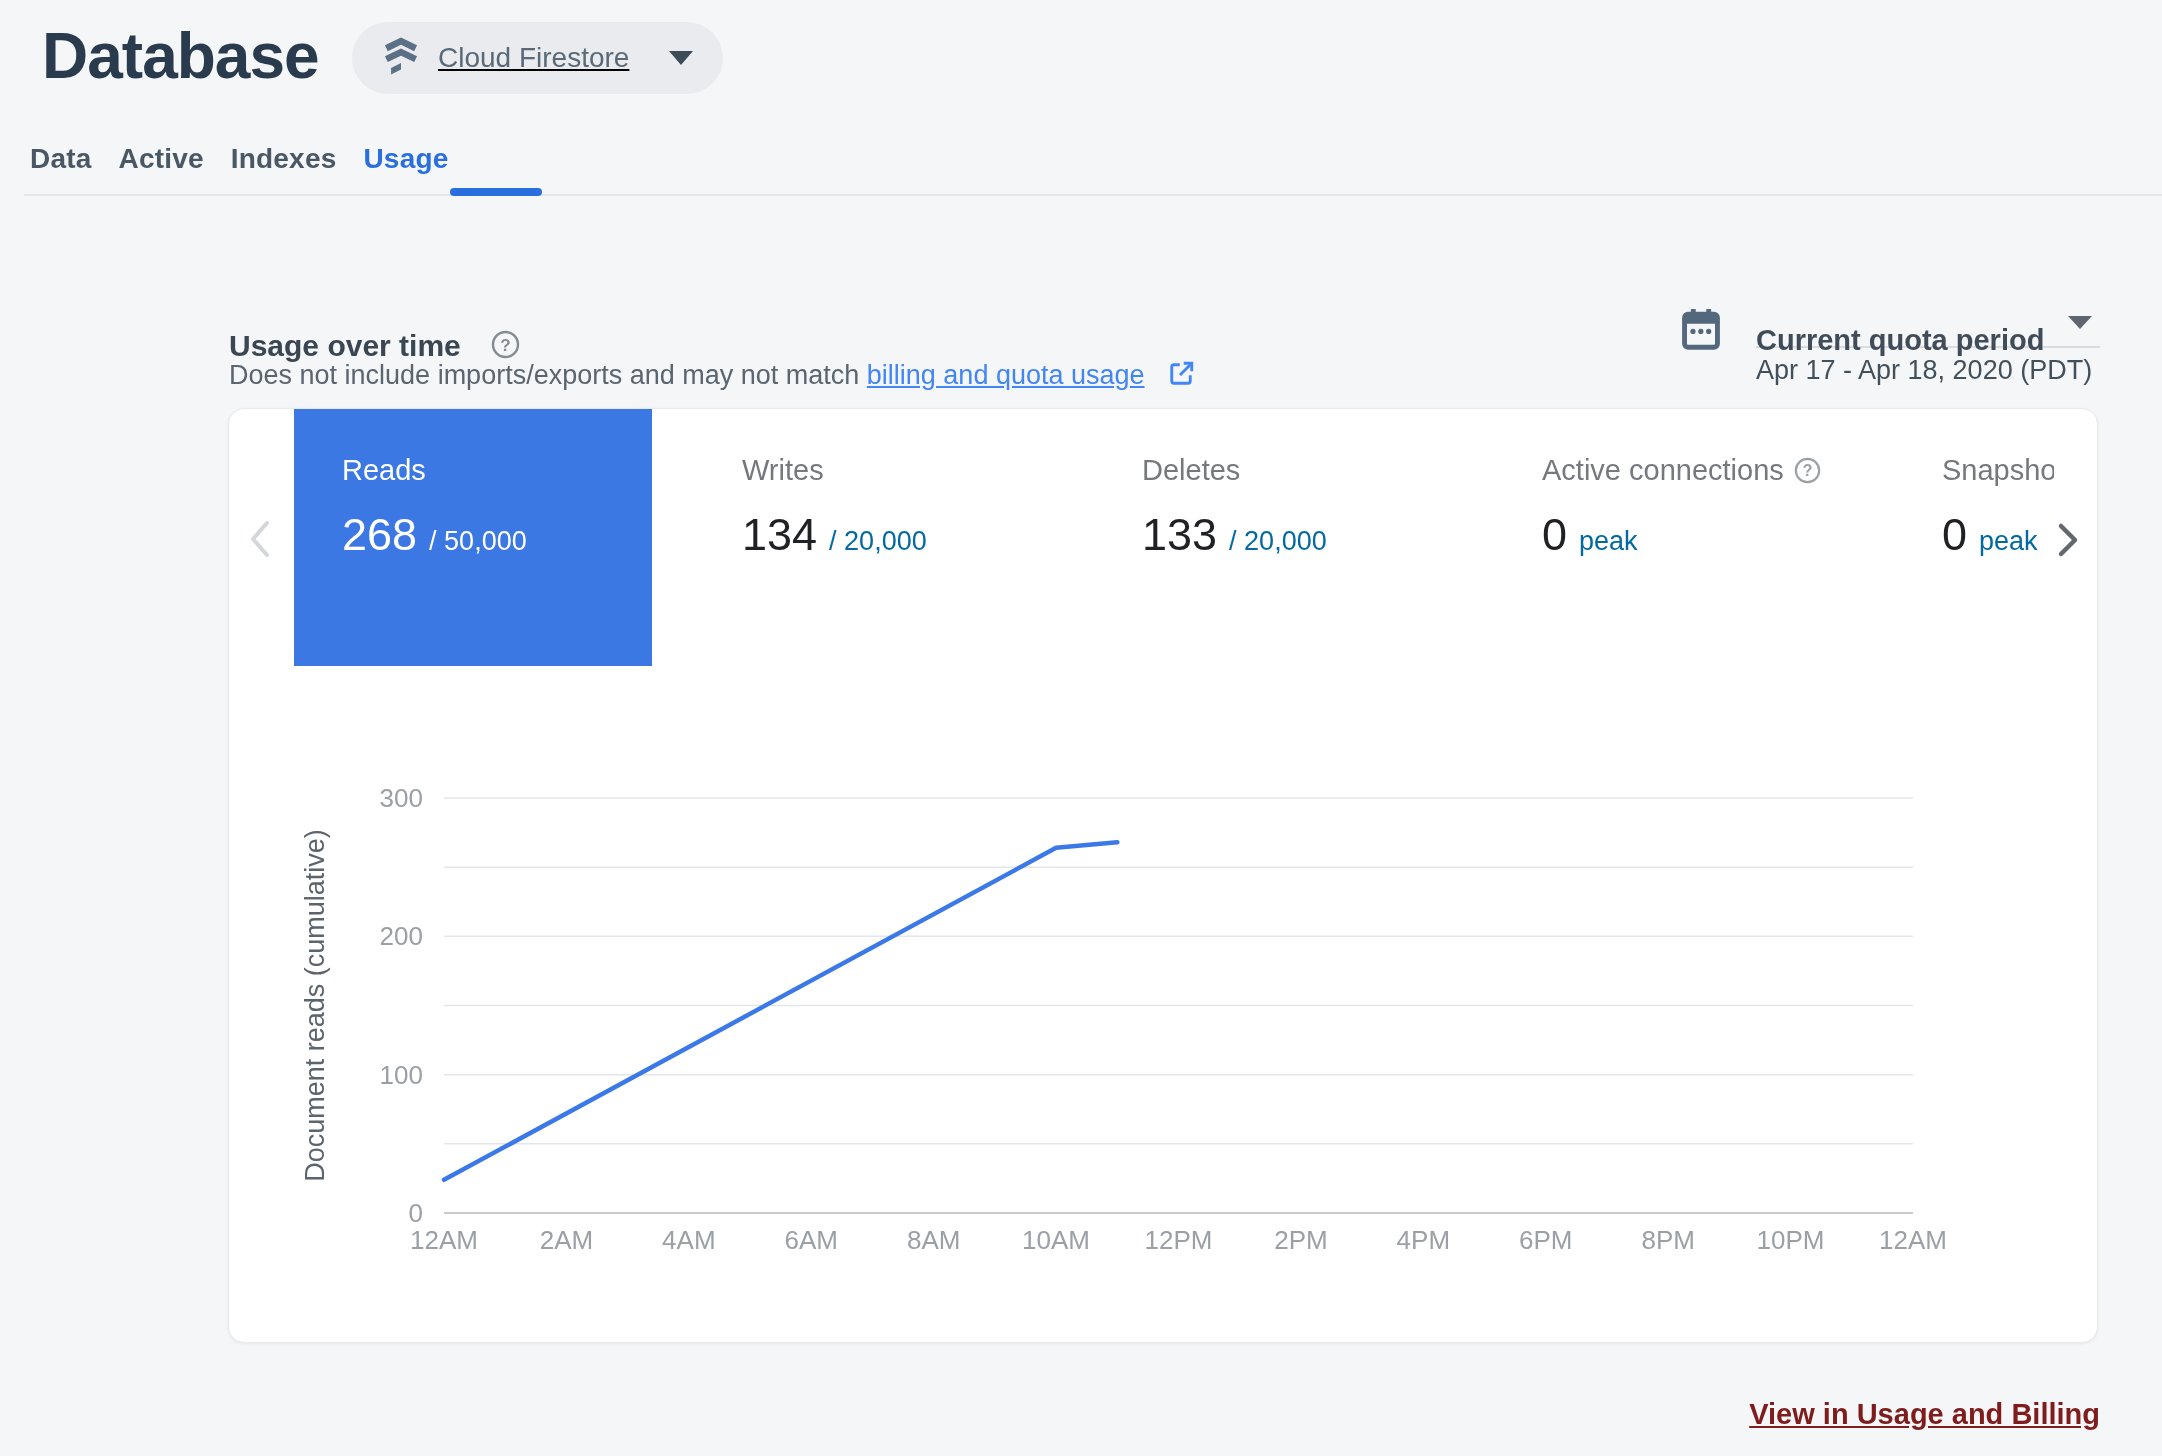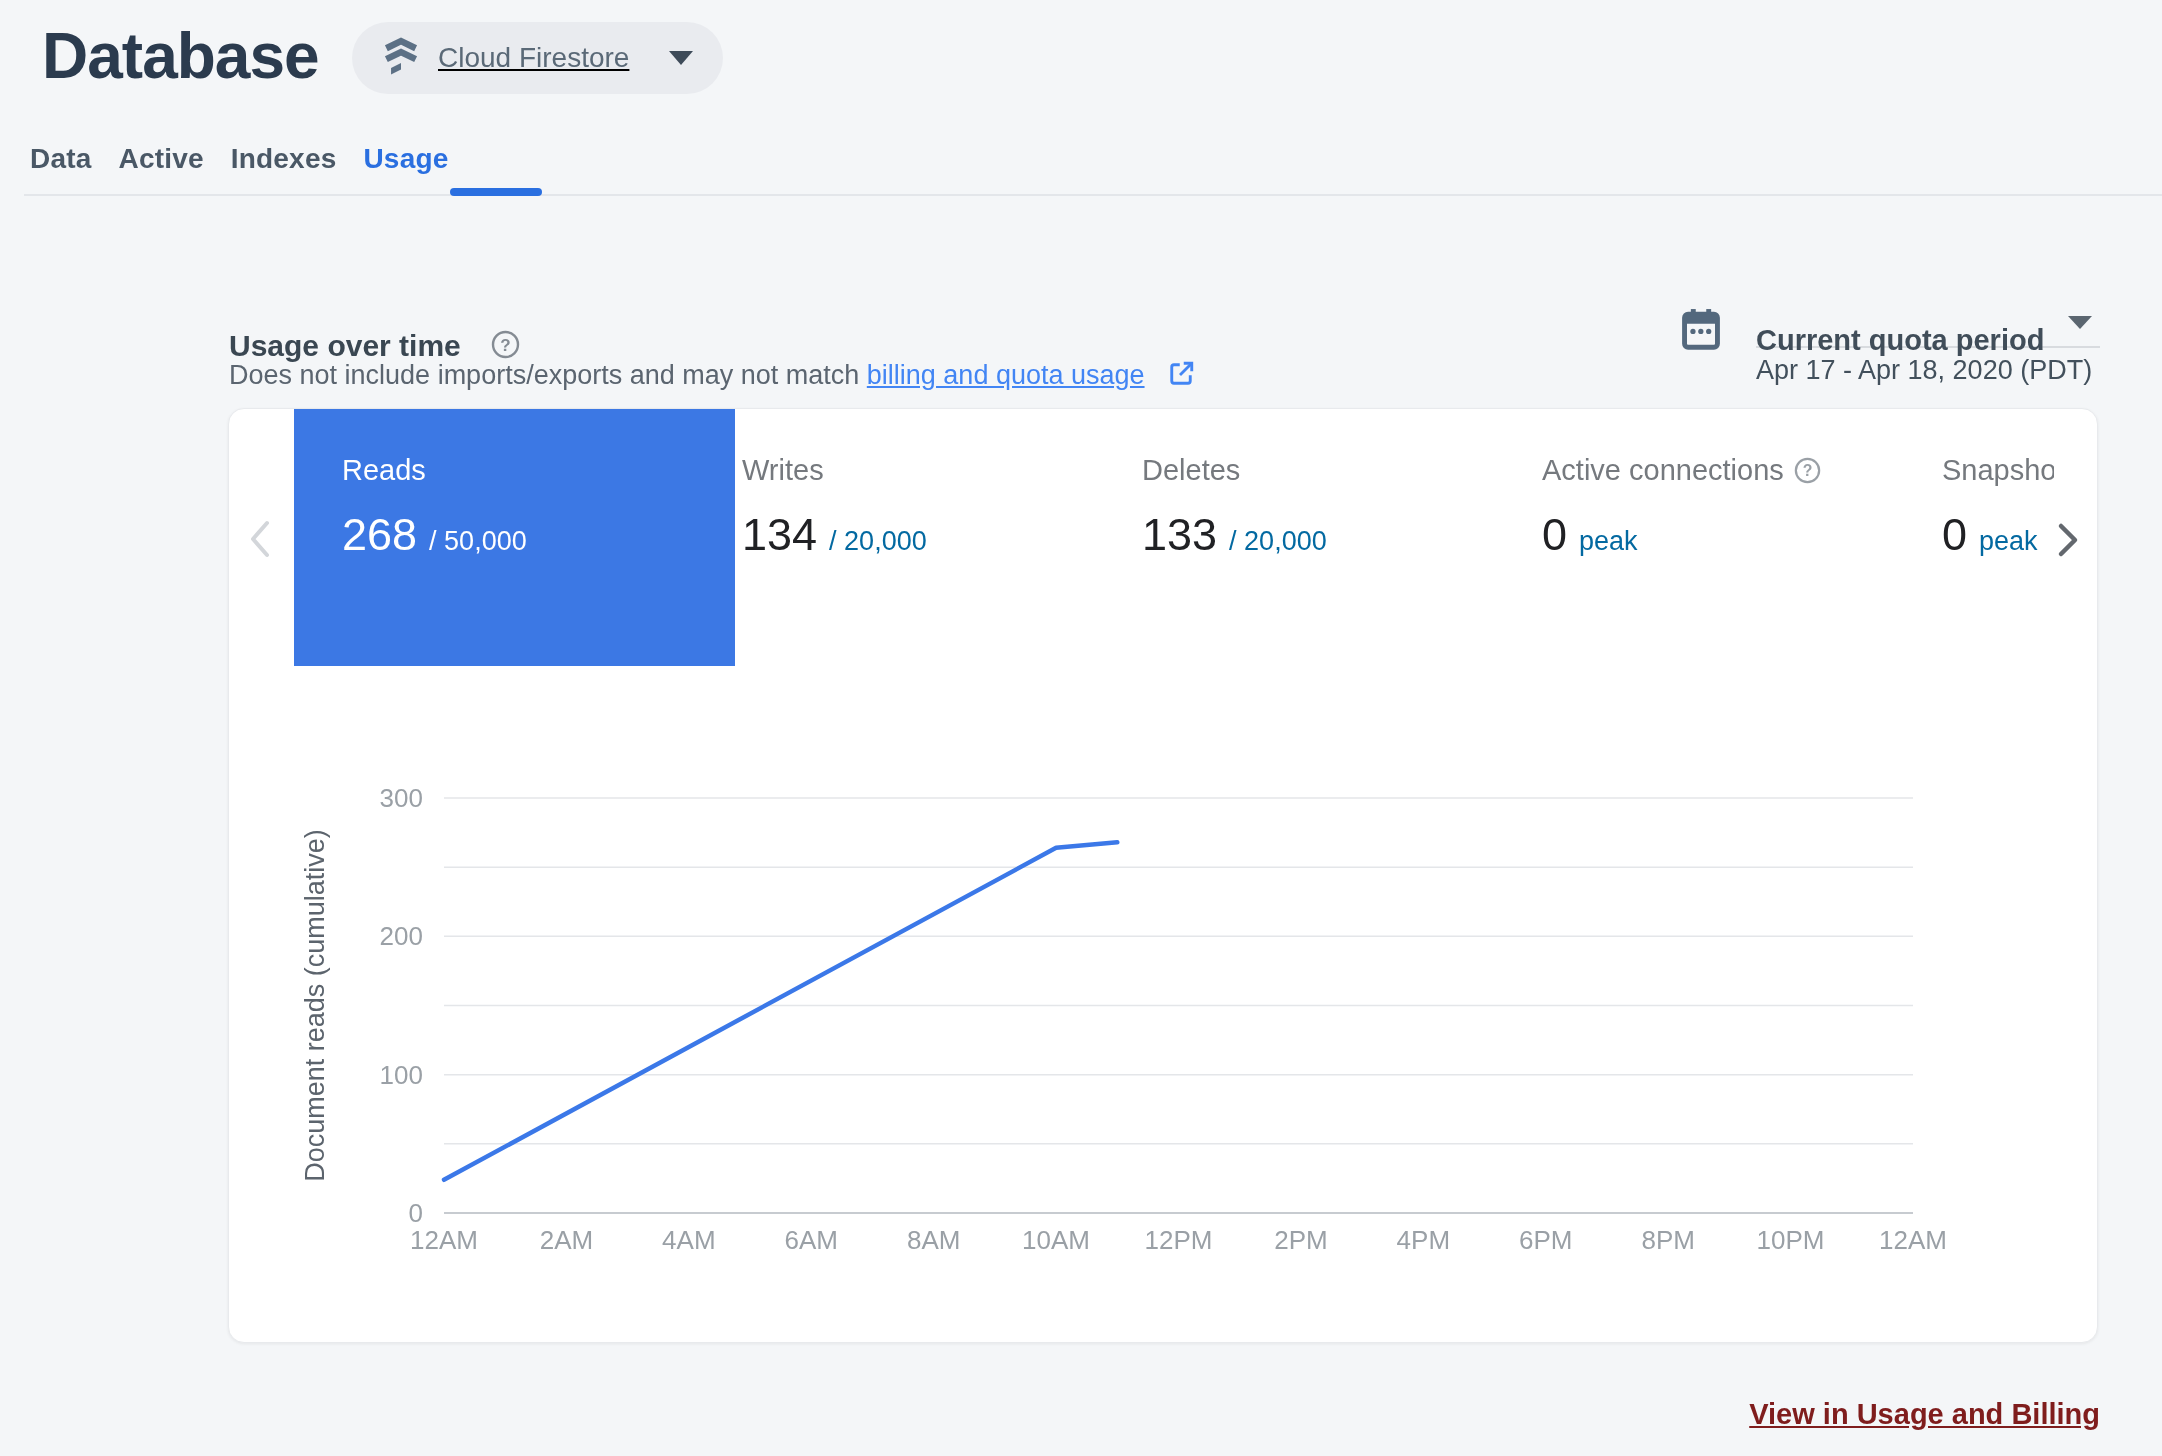--- a/index.html
+++ b/index.html
@@ -56,21 +56,21 @@
   .period-range{margin-top:7px;font-size:27px;font-weight:500;color:#42505c;}
 
   
   .panel{
     position:absolute;left:228px;top:408px;width:1870px;height:935px;
     background:#ffffff;border:1px solid #e8eaed;border-radius:16px;
     box-shadow:0 1px 3px rgba(60,64,67,.08);
     overflow:hidden;box-sizing:border-box;
   }
   .metric-cell{
-    position:absolute;top:0;height:257px;width:441px;
+    position:absolute;top:0;height:257px;width:358px;
     box-sizing:border-box;padding:44px 0 0 48px;cursor:pointer;
     white-space:nowrap;overflow:hidden;
   }
   .metric-label{font-size:29px;color:#75797e;line-height:34px;display:flex;align-items:center;gap:10px;}
   .metric-value-row{margin-top:24px;}
   .metric-value{font-size:45px;font-weight:400;color:#202124;line-height:48px;}
   .metric-suffix{font-size:27px;color:#0369a1;margin-left:12px;}
   .metric-cell.selected{background:#3c78e4;}
   .metric-cell.selected .metric-label,
   .metric-cell.selected .metric-value,

